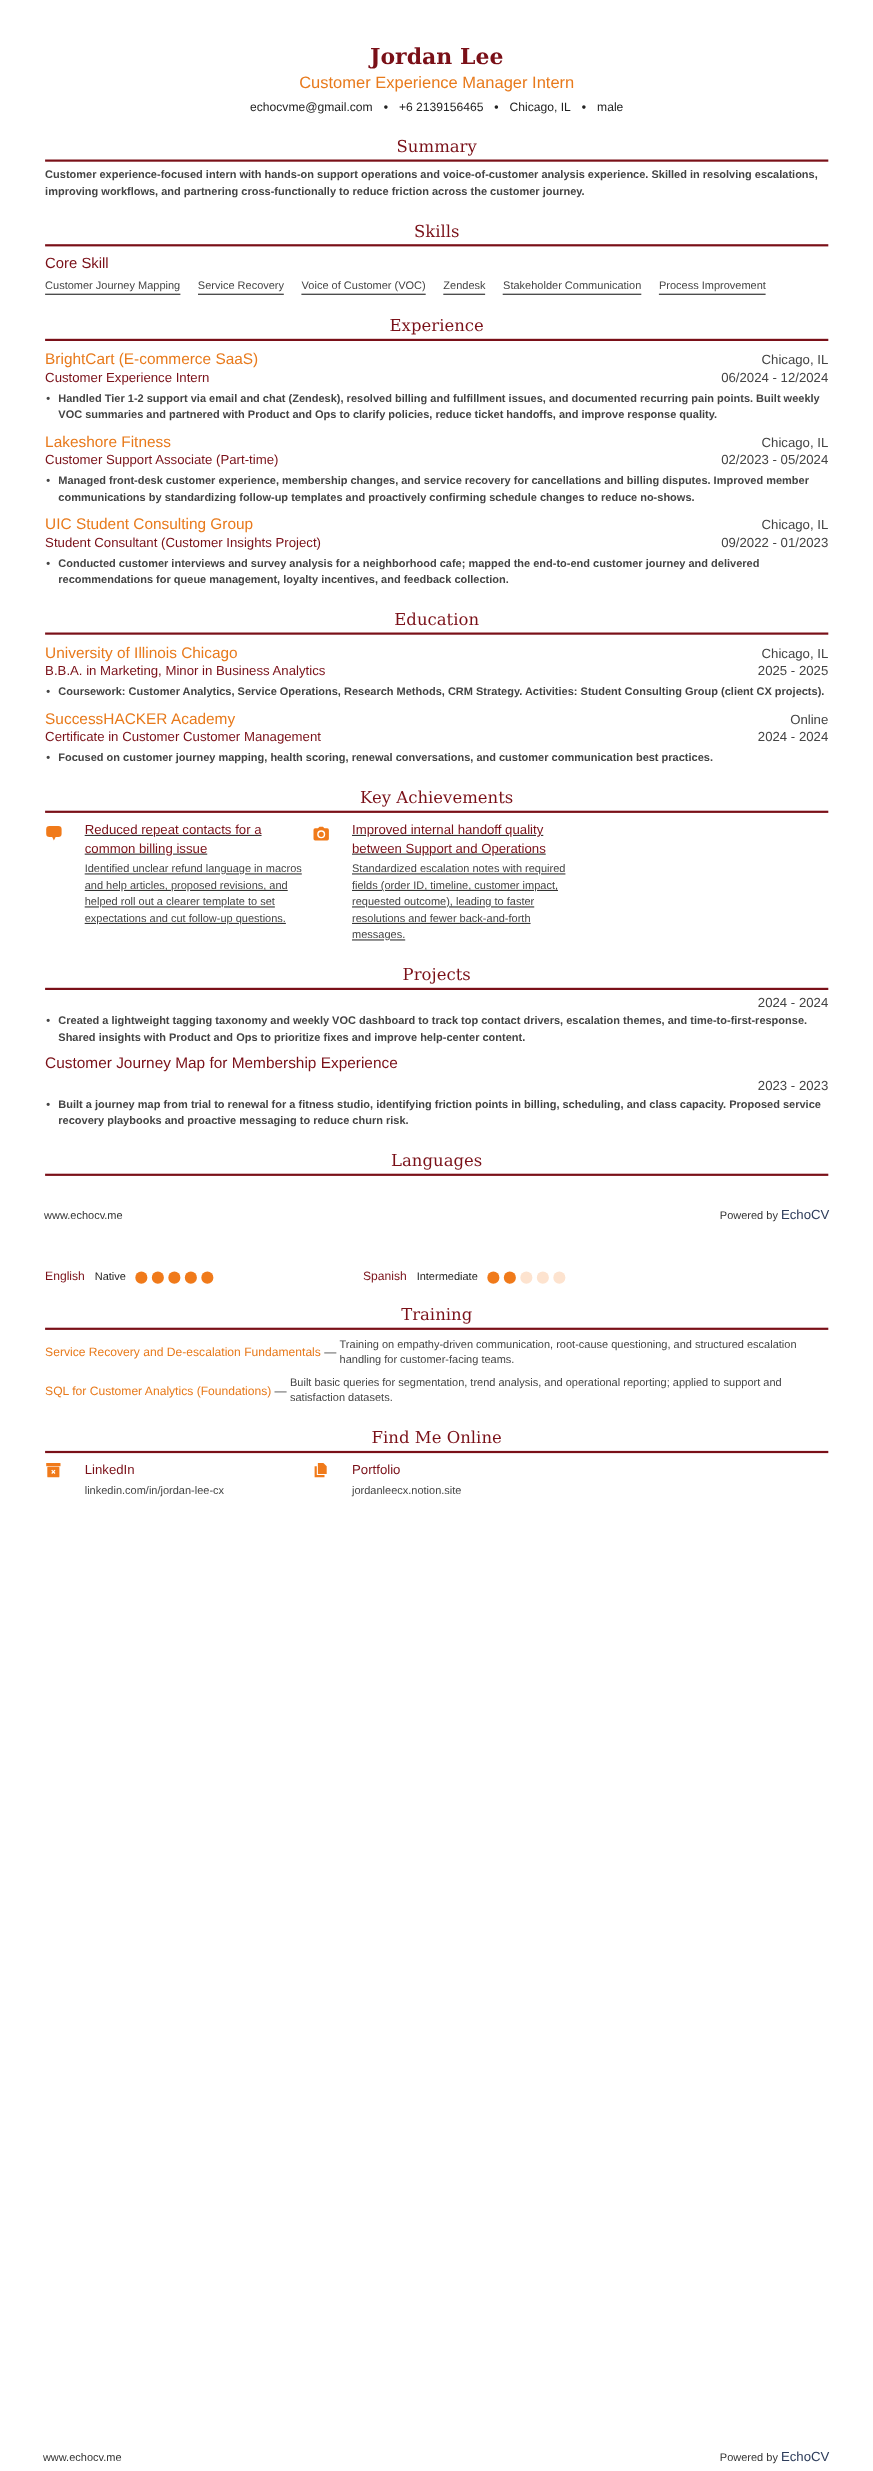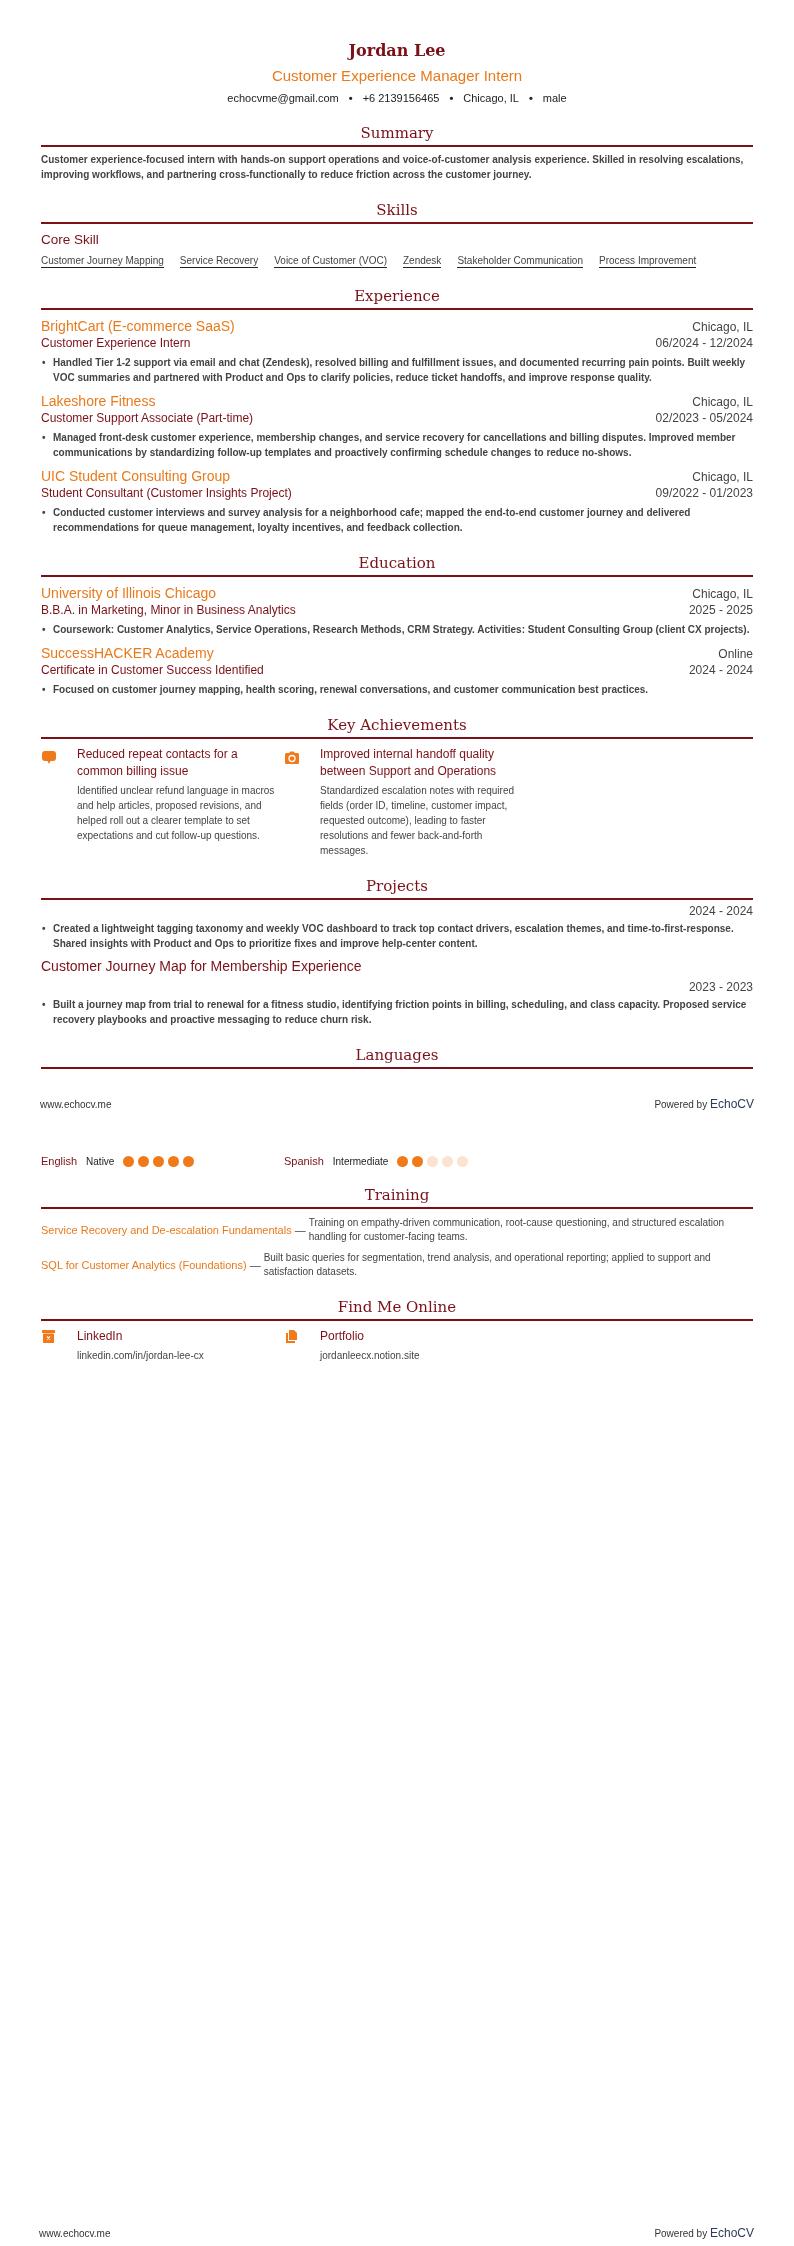--- a/index.html
+++ b/index.html
@@ -1,48 +1,48 @@
 <!DOCTYPE html>
 <html><head>
   <meta charset="utf-8">
   <style>
     * { box-sizing: border-box; margin: 0; padding: 0; }
     html, body { width: 794px; background: #ffffff; }
     body { font-family: "Liberation Sans", "DejaVu Sans", sans-serif; color: #333; position: relative; height: 2246px; }
     .page { padding: 0 41px; }
     .header { text-align: center; padding-top: 38px; }
-    .name { font-family: "DejaVu Serif", serif; font-weight: bold; font-size: 16px; color: #7a1018; line-height: 26px; }
+    .name { font-family: "DejaVu Serif", serif; font-weight: bold; font-size: 20px; color: #7a1018; line-height: 26px; }
     .jobtitle { font-size: 15px; color: #e87a1c; margin-top: 3px; line-height: 18px; }
     .contacts { font-size: 11px; color: #222; margin-top: 6px; display: flex; justify-content: center; gap: 10px; line-height: 14px; }
     .contacts .dot { font-weight: bold; }
     .section-title { font-family: "DejaVu Serif", serif; font-size: 15px; color: #7a1018; text-align: center; margin-top: 18px; line-height: 20px; }
     .section-rule { border-bottom: 2px solid #7a1018; margin-top: 2px; }
     .summary-text { font-size: 10px; color: #444; line-height: 15px; margin-top: 5px; font-weight: bold; }
     .skill-cat { font-size: 13.5px; color: #7a1018; margin-top: 7px; line-height: 18px; }
     .skill-tags { display: flex; gap: 16px; margin-top: 5px; }
     .skill-tag { font-size: 10px; color: #444; padding-bottom: 0; border-bottom: 1.5px solid #222; line-height: 13px; }
     .entry { margin-top: 7px; }
     .row { display: flex; justify-content: space-between; align-items: baseline; text-align: right; }
     .org { font-size: 14px; color: #e87a1c; line-height: 18px; }
     .loc { font-size: 12px; color: #444; }
     .role { font-size: 12px; color: #7a1018; line-height: 17px; }
     .dates { font-size: 12px; color: #444; }
     .bullet { font-size: 10px; color: #444; line-height: 15px; padding-left: 12px; position: relative; margin-top: 3px; font-weight: bold; }
     .bullet::before { content: "•"; position: absolute; left: 1px; }
     .ach-grid { display: flex; margin-top: 7px; }
-    .ach { width: 243px; display: flex; }
+    .ach { width: 243px; display: flex; text-decoration: underline; }
     .ach-icon { width: 36px; flex-shrink: 0; padding-top: 4px; }
     .ach-title { font-size: 12px; color: #7a1018; line-height: 17px; }
     .ach-desc { font-size: 10px; color: #444; line-height: 15px; margin-top: 3px; }
     .proj-title { font-size: 14px; color: #7a1018; line-height: 19px; margin-top: 6px; }
     .proj-dates { text-align: right; font-size: 12px; color: #444; margin-top: 4px; }
     .page-footer { display: flex; justify-content: space-between; align-items: baseline; font-size: 10px; color: #333; }
     .page-footer .brand { font-size: 12px; color: #2d3c5a; }
     .langs { display: flex; margin-top: 44px; }
-    .lang { display: flex; align-items: center; width: 243px; gap: 9px; font-size: 11px; }
+    .lang { display: flex; align-items: center; width: 289px; gap: 9px; font-size: 11px; }
     .lang-name { color: #7a1018; }
     .lang-level { color: #222; font-size: 10px; }
     .dots { display: flex; gap: 4px; }
     .ldot { width: 11px; height: 11px; border-radius: 50%; background: #f07a1a; }
     .ldot.off { background: #fde3cf; }
     .train { display: flex; align-items: center; margin-top: 7px; }
     .train-name { font-size: 11px; color: #e87a1c; white-space: nowrap; }
     .train-dash { font-size: 11px; color: #444; margin: 0 3px; }
     .train-desc { font-size: 10px; color: #444; line-height: 14px; }
     .online { display: flex; margin-top: 7px; }
@@ -147,21 +147,21 @@
       </div>
       <div class="bullet">Coursework: Customer Analytics, Service Operations, Research Methods, CRM Strategy. Activities: Student Consulting Group (client CX projects).</div>
     </div>
 
     <div class="entry">
       <div class="row">
         <span class="org">SuccessHACKER Academy</span>
         <span class="loc">Online</span>
       </div>
       <div class="row">
-        <span class="role">Certificate in Customer Success Identified</span>
+        <span class="role">Certificate in Customer Customer Management</span>
         <span class="dates">2024 - 2024</span>
       </div>
       <div class="bullet">Focused on customer journey mapping, health scoring, renewal conversations, and customer communication best practices.</div>
     </div>
   </div>
 
   <div>
     <div class="section-title">Key Achievements</div>
     <div class="section-rule"></div>
     <div class="ach-grid">

